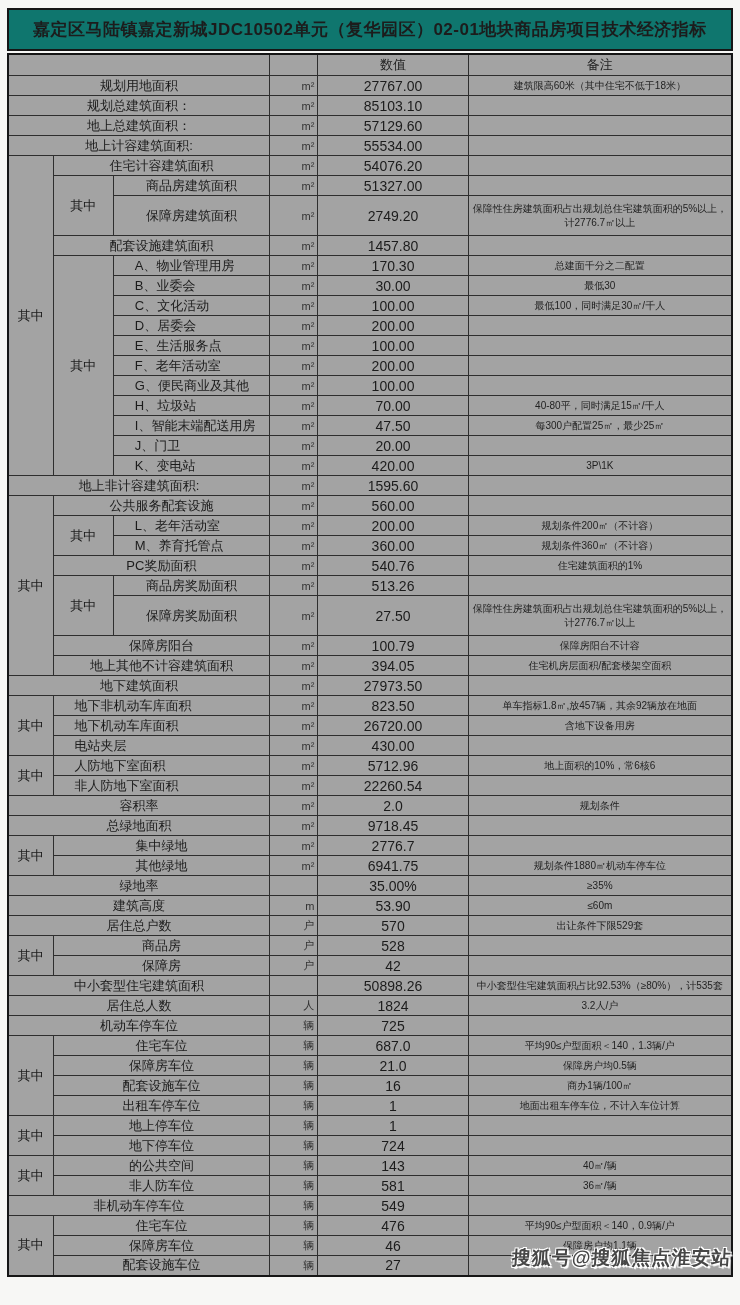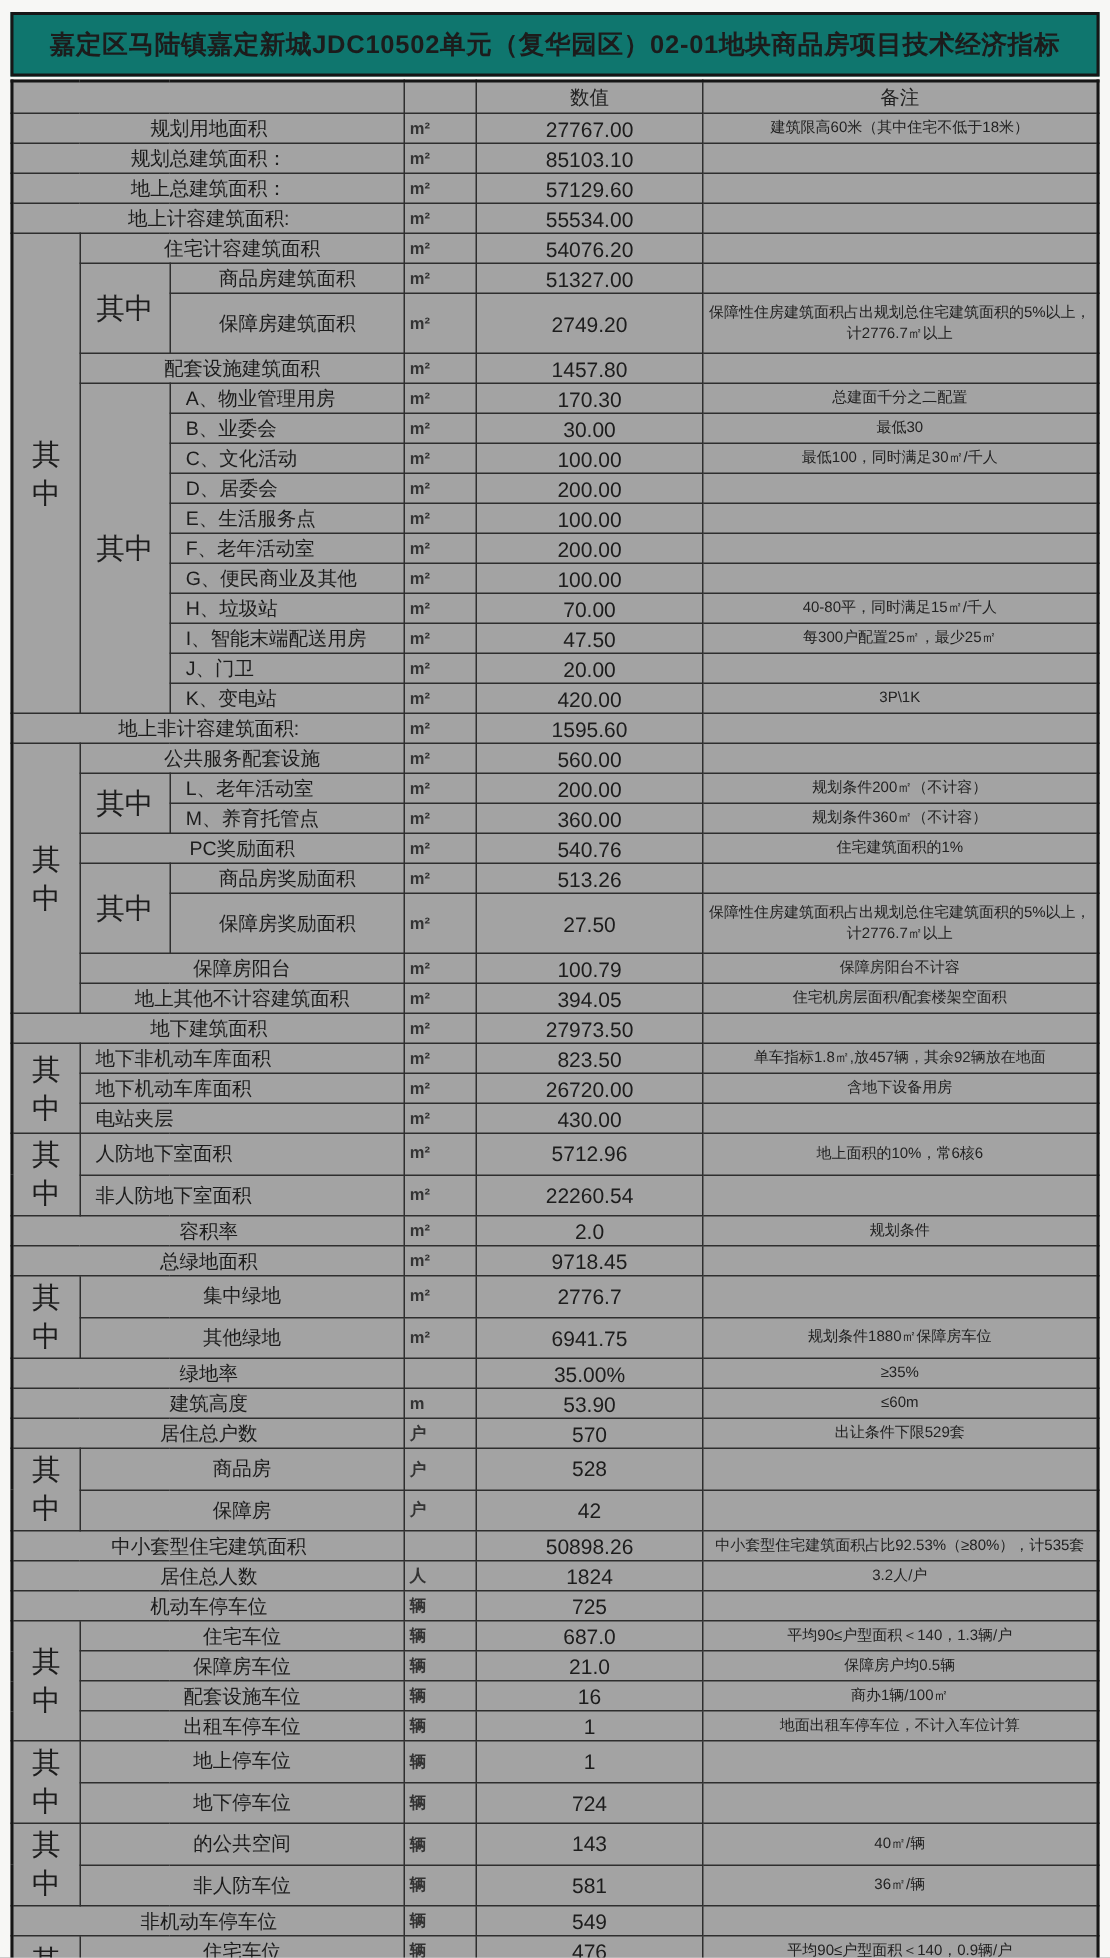--- a/index.html
+++ b/index.html
@@ -26,25 +26,25 @@
     width:726px;
     table-layout:fixed;
     background:#a3a3a3;
     border:2px solid #161616;
   }
   .indicators td { border:1px solid #2e2e2e; padding:1px 3px; overflow:hidden; }
   .indicators tr { height:20px; }
   .indicators tr.tall { height:40px; }
   .indicators tr.hdr { height:21px; }
   .hdr td { font-size:13px; text-align:center; color:#222; }
-  .grp { font-size:19px; text-align:center; }
+  .grp { font-size:13px; text-align:center; }
   .lab { font-size:13px; line-height:1.2; }
   .lab.c { text-align:center; }
-  .lab.l { text-align:left; padding-left:10px; }
-  .unit { font-size:11px; text-align:left; color:#333;font-weight:bold; }
+  .lab.l { text-align:left; padding-left:21px; }
+  .unit { font-size:11px; text-align:right; color:#333; }
   .val { font-size:14px; text-align:center; }
   .note { font-size:10px; text-align:center; line-height:1.35; color:#222; padding:0 4px; }
   .watermark {
     position:absolute;
     right:8px; bottom:6px;
     font-size:19px;
     font-weight:bold;
     color:#474747;
     letter-spacing:1px;
     text-shadow: -1px -1px 0 #fff, 1px -1px 0 #fff, -1px 1px 0 #fff, 1px 1px 0 #fff, 2px 2px 1px #fff;
@@ -301,21 +301,21 @@
           <td class="grp" rowspan="2">其中</td>
           <td class="lab c" colspan="2">集中绿地</td>
           <td class="unit">m²</td>
           <td class="val">2776.7</td>
           <td class="note"></td>
         </tr>
         <tr>
           <td class="lab c" colspan="2">其他绿地</td>
           <td class="unit">m²</td>
           <td class="val">6941.75</td>
-          <td class="note">规划条件1880㎡保障房车位</td>
+          <td class="note">规划条件1880㎡机动车停车位</td>
         </tr>
         <tr>
           <td class="lab c" colspan="3">绿地率</td>
           <td class="unit"></td>
           <td class="val">35.00%</td>
           <td class="note">≥35%</td>
         </tr>
         <tr>
           <td class="lab c" colspan="3">建筑高度</td>
           <td class="unit">m</td>

